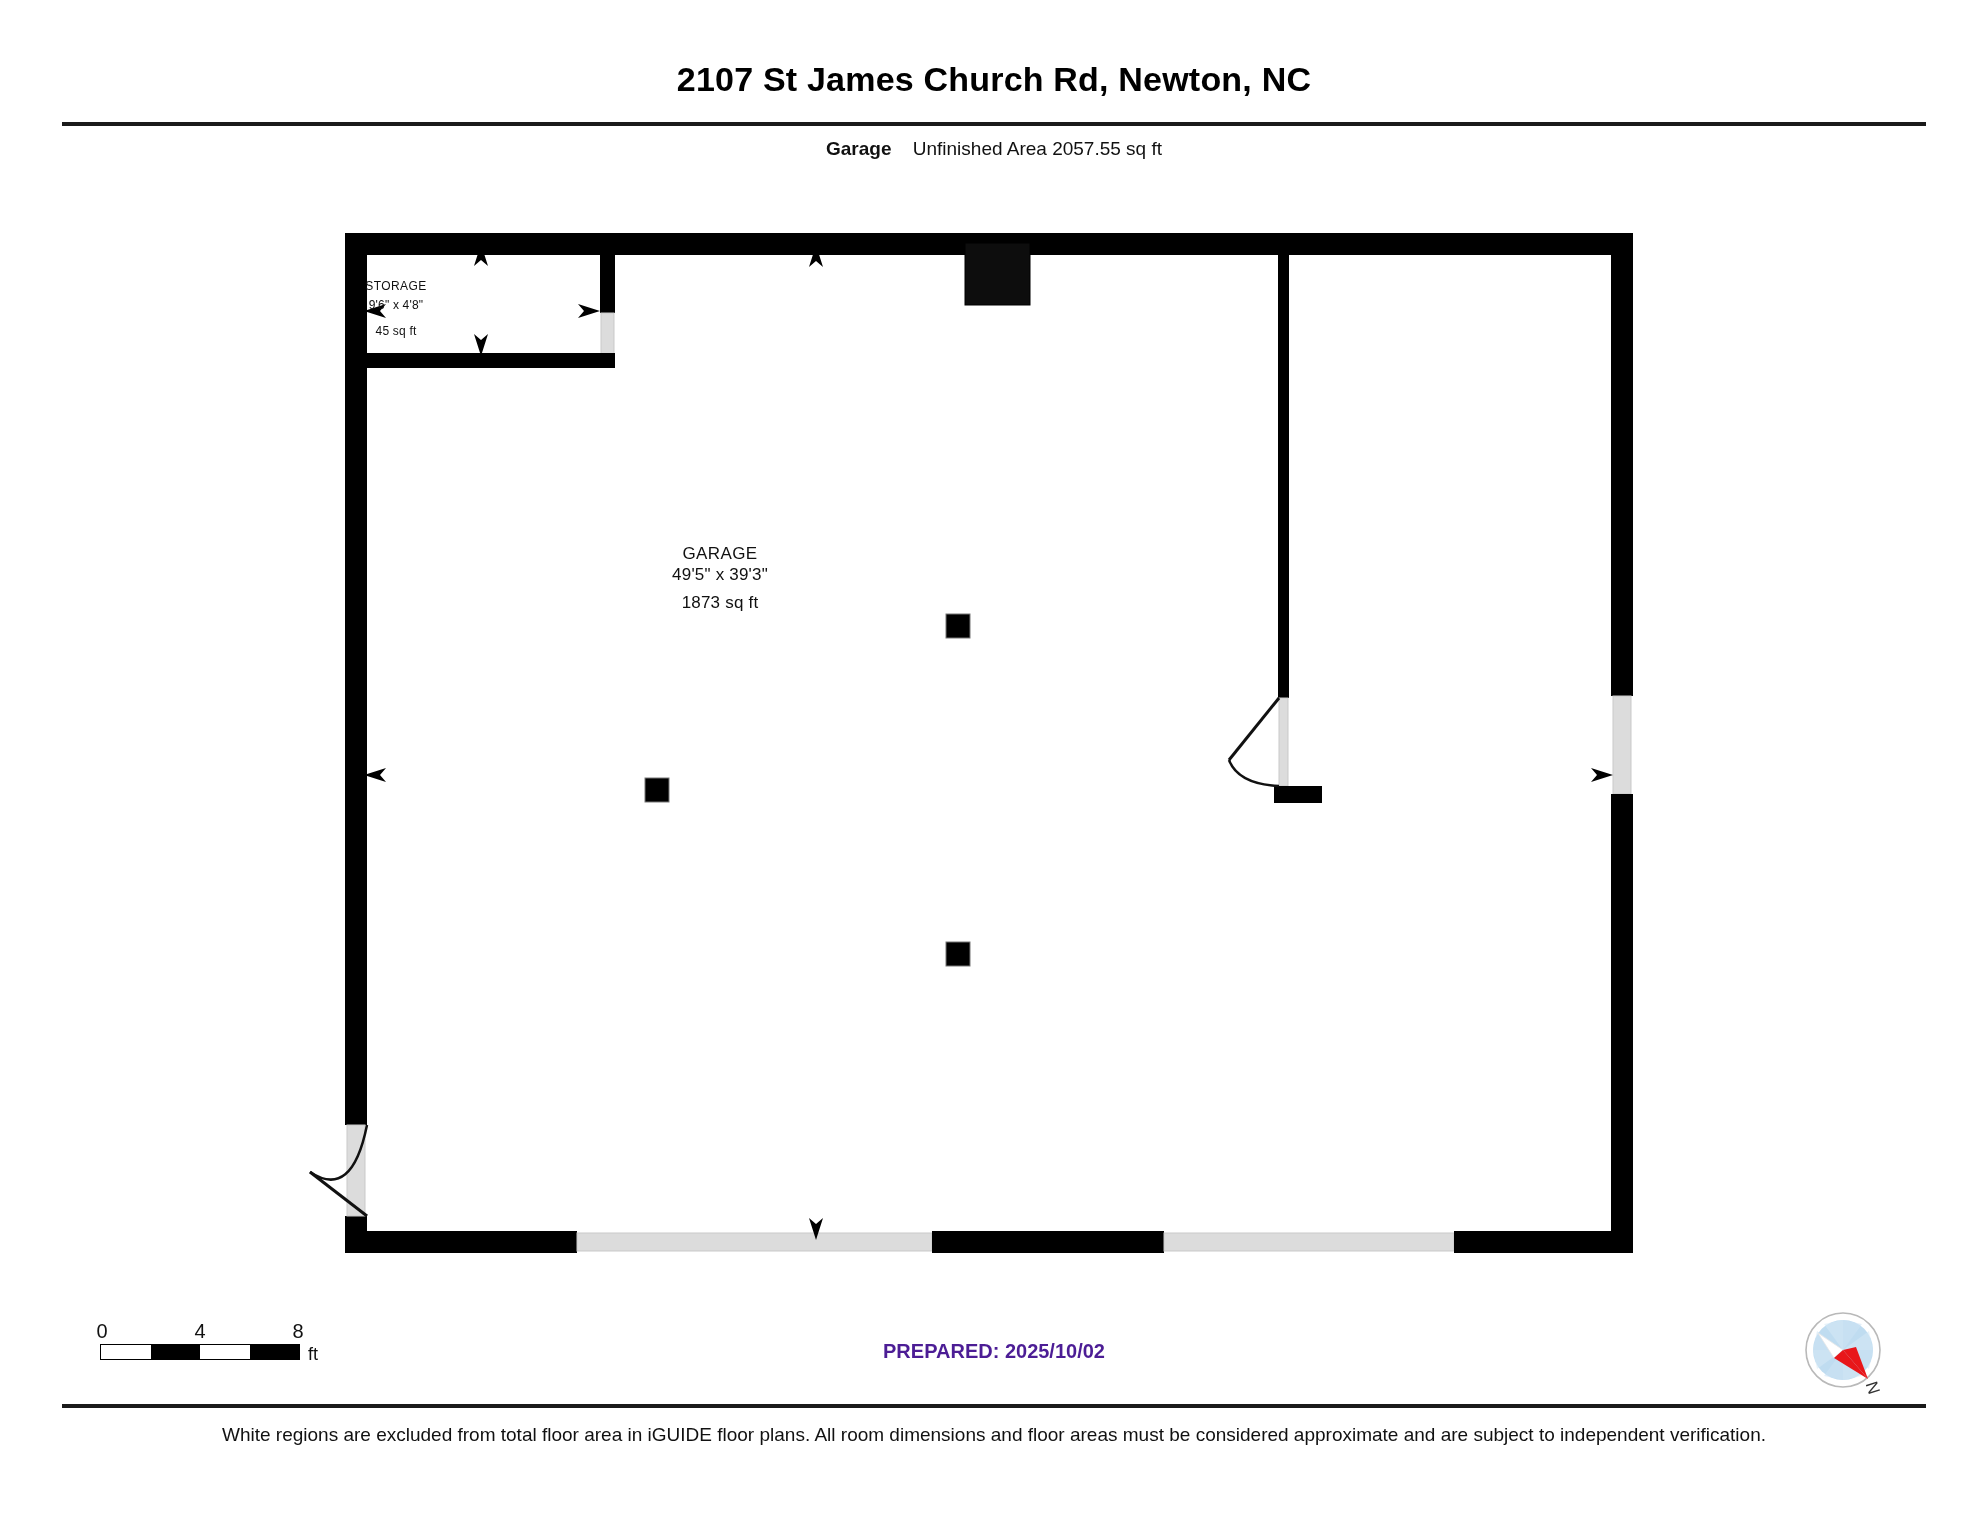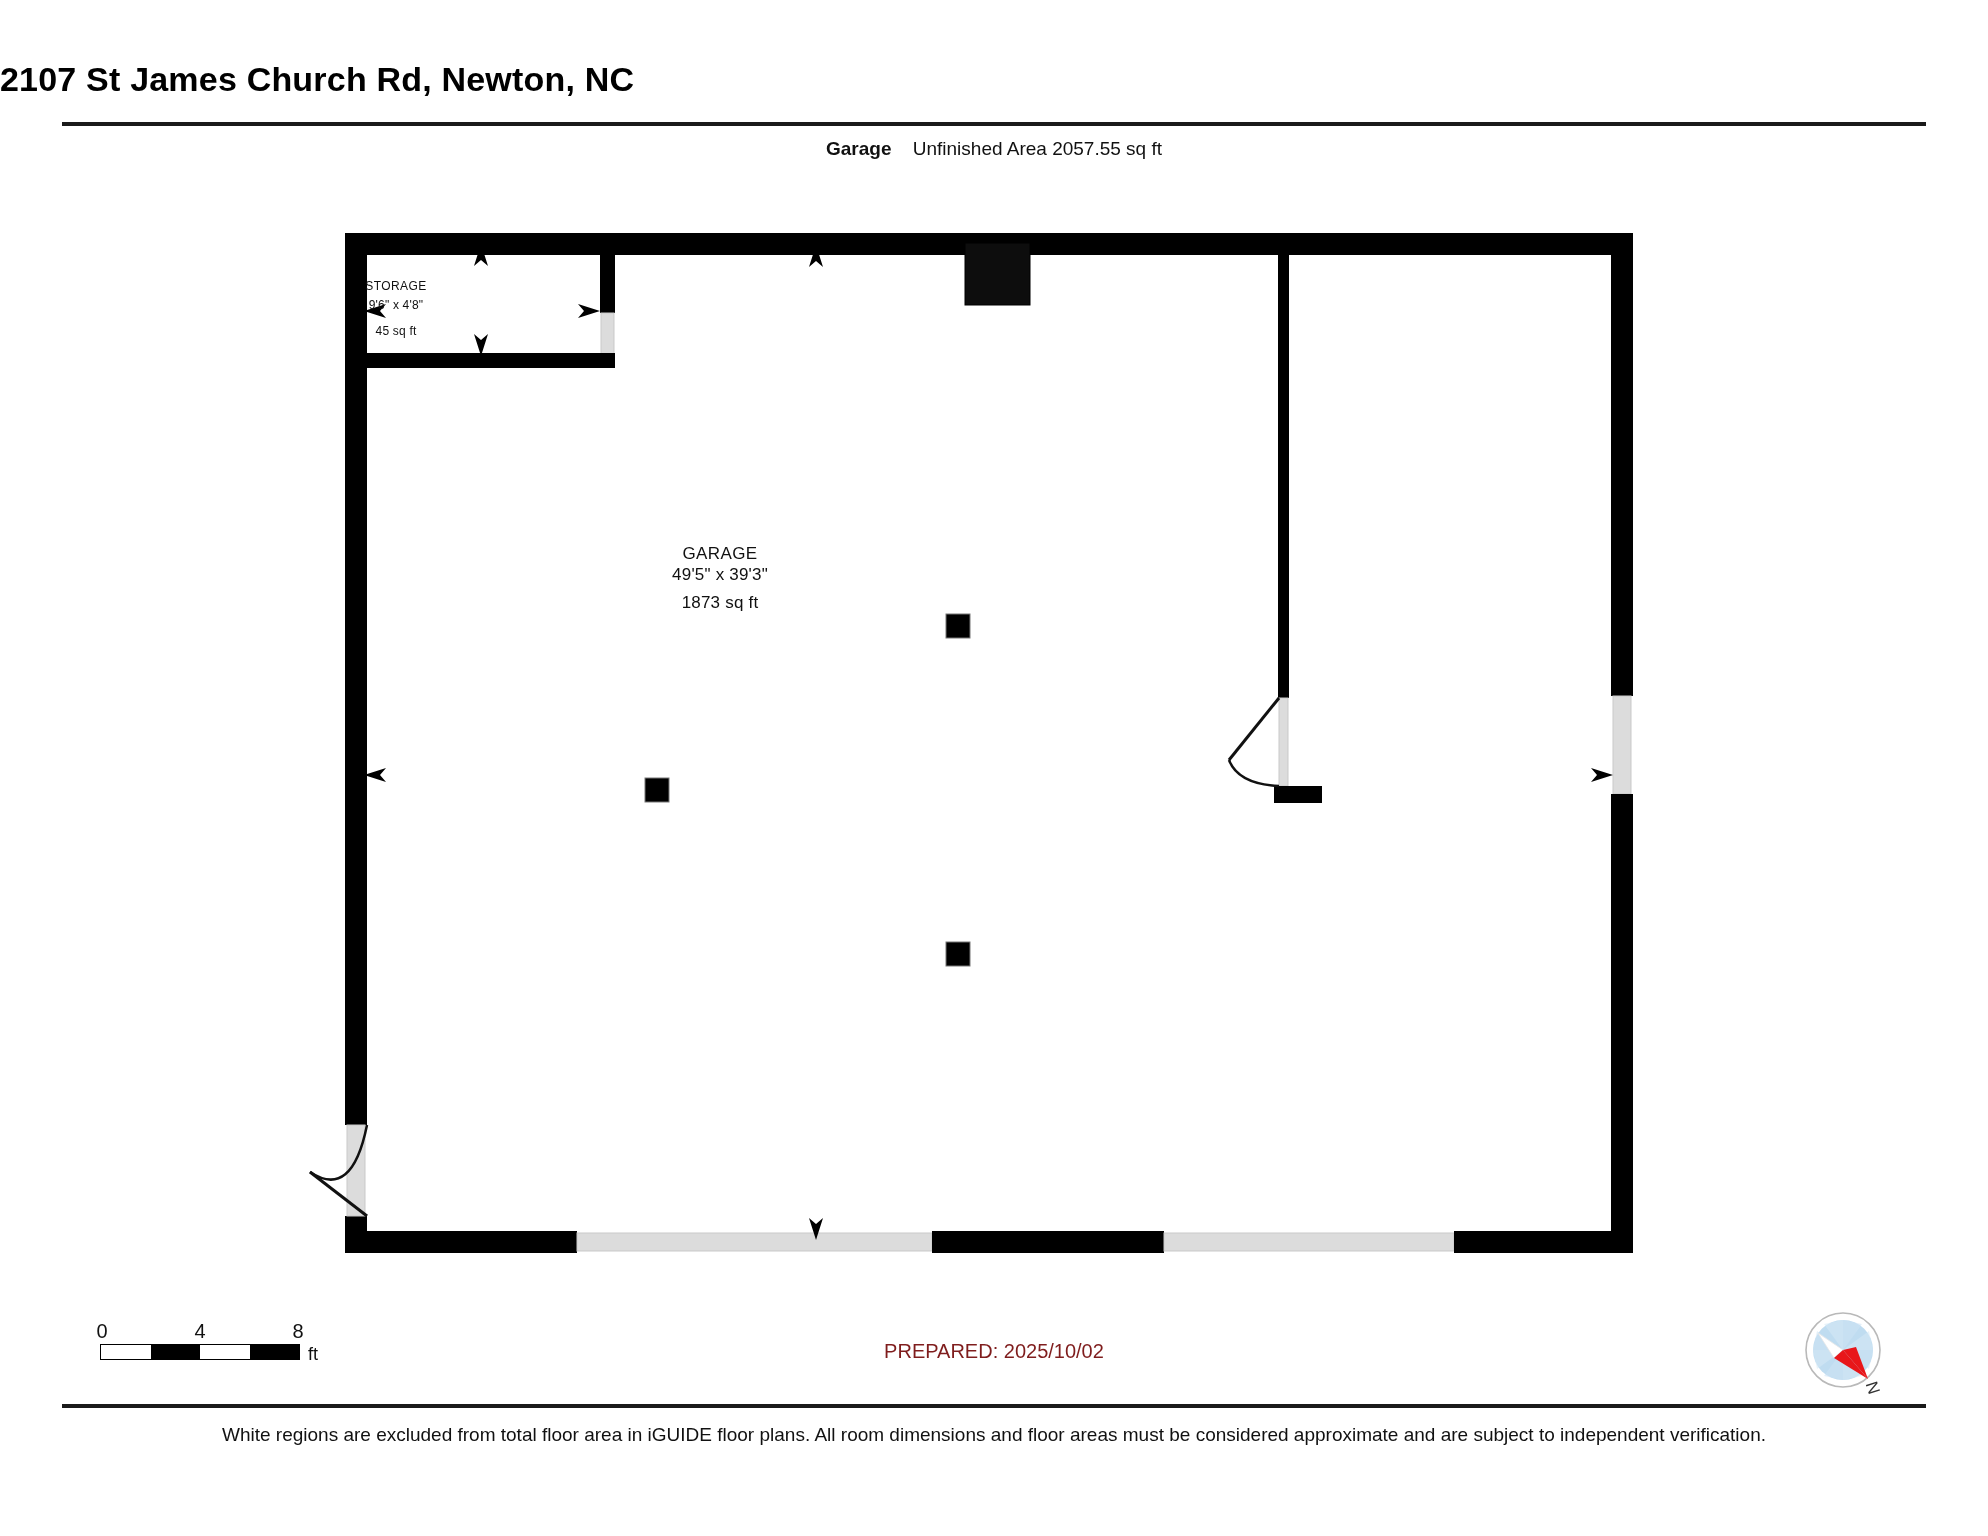--- a/index.html
+++ b/index.html
@@ -15,21 +15,21 @@
     position: relative;
     overflow: hidden;
   }
 
   
   #page-title {
     position: absolute;
     left: 0;
     top: 60px;
     width: 1988px;
-    text-align: left;
+    text-align: center;
     font-size: 34px;
     font-weight: bold;
     letter-spacing: 0.2px;
     color: #000;
   }
   #title-rule {
     position: absolute;
     left: 62px;
     top: 122px;
     width: 1864px;
@@ -118,21 +118,22 @@
     color: #111;
   }
 
   #prepared {
     position: absolute;
     left: 0;
     top: 1340px;
     width: 1988px;
     text-align: center;
     font-size: 20px;
-    color: #7f1d1d;
+    color: #4c1d95;
+    font-weight: bold;
   }
 
   
   #compass {
     position: absolute;
     left: 1790px;
     top: 1300px;
     width: 110px;
     height: 110px;
   }

